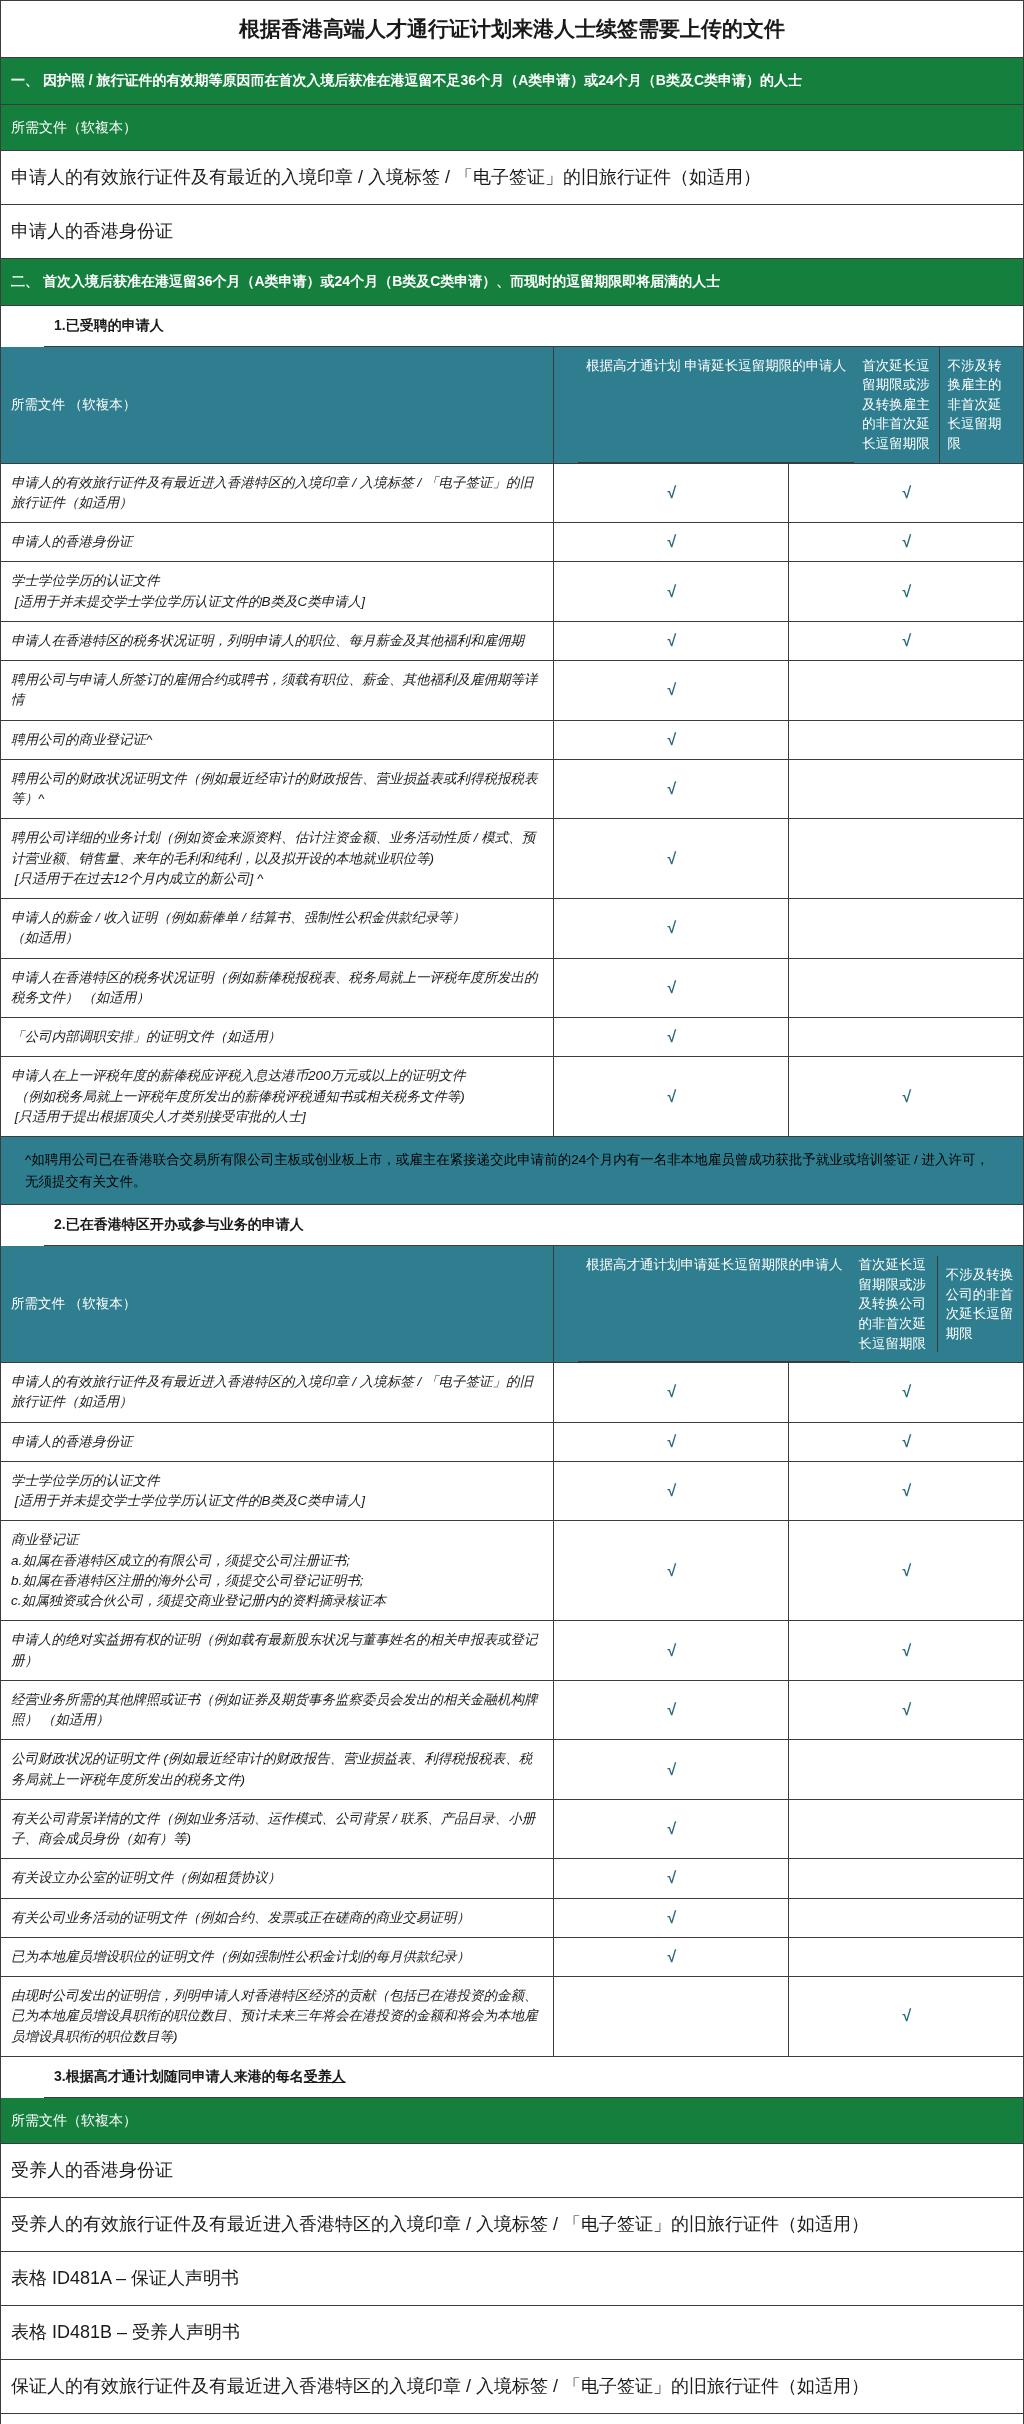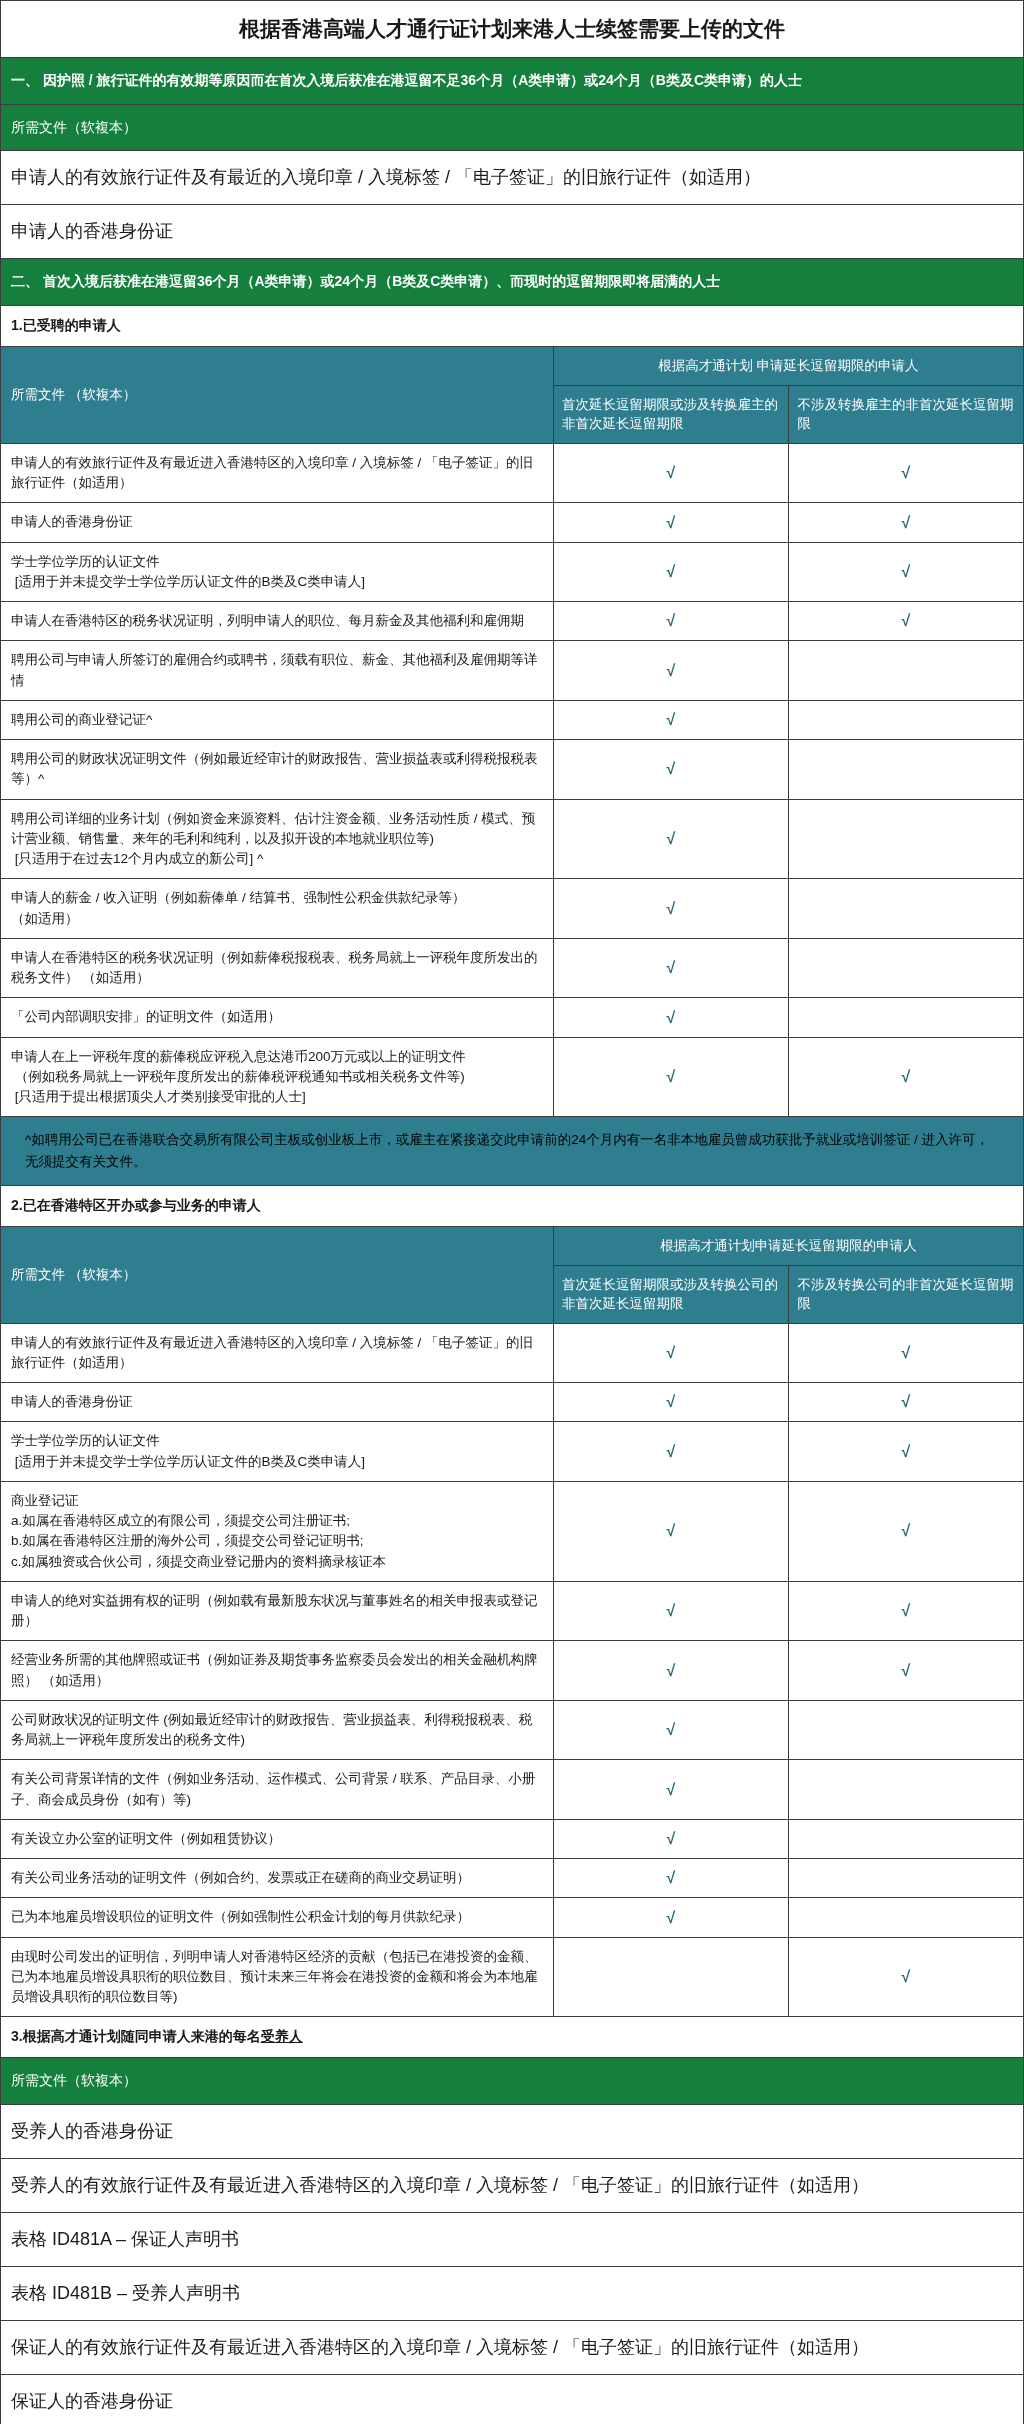--- a/index.html
+++ b/index.html
@@ -2,31 +2,31 @@
 <html><head>
 <meta charset="utf-8">
 <style>
   html,body{margin:0;padding:0;background:#fff;}
   body{font-family:"Liberation Sans","DejaVu Sans",sans-serif;color:#1a1a1a;}
   .sheet{width:1022px;margin:0 auto;border:1px solid #3c3c3c;background:#fff;}
   .title{font-size:21px;font-weight:700;text-align:center;padding:14px 8px;border-bottom:1px solid #3c3c3c;}
   .band{background:#15803d;color:#ffffff;font-size:14px;font-weight:700;padding:13px 10px;border-bottom:1px solid #3c3c3c;line-height:1.4;}
   .band.normal{font-weight:400;}
   .srow{font-size:18px;padding:13px 10px;border-bottom:1px solid #3c3c3c;line-height:1.5;white-space:pre-wrap;}
-  .subhead{font-size:14px;font-weight:700;padding:11px 10px;border-bottom:1px solid #3c3c3c;}
+  .subhead{font-size:14px;font-weight:700;padding:11px 10px;border-bottom:1px solid #3c3c3c;margin-left:43px;}
   .u{text-decoration:underline;}
   
   .t3-head{display:flex;border-bottom:1px solid #3c3c3c;background:#2E7E8F;color:#fff;}
   .th-left{width:54%;box-sizing:border-box;padding:10px;display:flex;align-items:center;font-size:13.5px;}
-  .th-right{width:46%;box-sizing:border-box;border-left:1px solid #3c3c3c;display:flex;flex-direction:column;}
+  .th-right{width:46%;box-sizing:border-box;border-left:1px solid #3c3c3c;display:flex;flex-direction:row;padding-left:24px;}
   .th-group{padding:10px 8px;text-align:center;font-size:13.5px;border-bottom:1px solid #3c3c3c;}
   .th-cols{display:flex;flex:1;align-items:center;}
   .th-a,.th-b{width:50%;box-sizing:border-box;padding:9px 8px;font-size:13.5px;line-height:1.45;}
   .th-b{border-left:1px solid #3c3c3c;}
-  .row3{display:flex;border-bottom:1px solid #3c3c3c;}
+  .row3{display:flex;border-bottom:1px solid #3c3c3c;font-style:italic;}
   .c-text{width:54%;box-sizing:border-box;padding:9px 10px;font-size:13.5px;line-height:1.5;display:flex;align-items:center;}
   .c-text span{white-space:pre-wrap;width:100%;}
   .c-a,.c-b{width:23%;box-sizing:border-box;border-left:1px solid #3c3c3c;display:flex;align-items:center;justify-content:center;}
   .check{color:#2B6B7B;font-size:16px;font-weight:700;}
   .note-band{background:#2E7E8F;color:#000000;font-size:13.5px;padding:12px 24px;border-bottom:1px solid #3c3c3c;line-height:1.6;}
   .footer-row{font-size:13.5px;padding:13px 10px;line-height:1.5;}
 </style>
 </head>
 <body>
 

